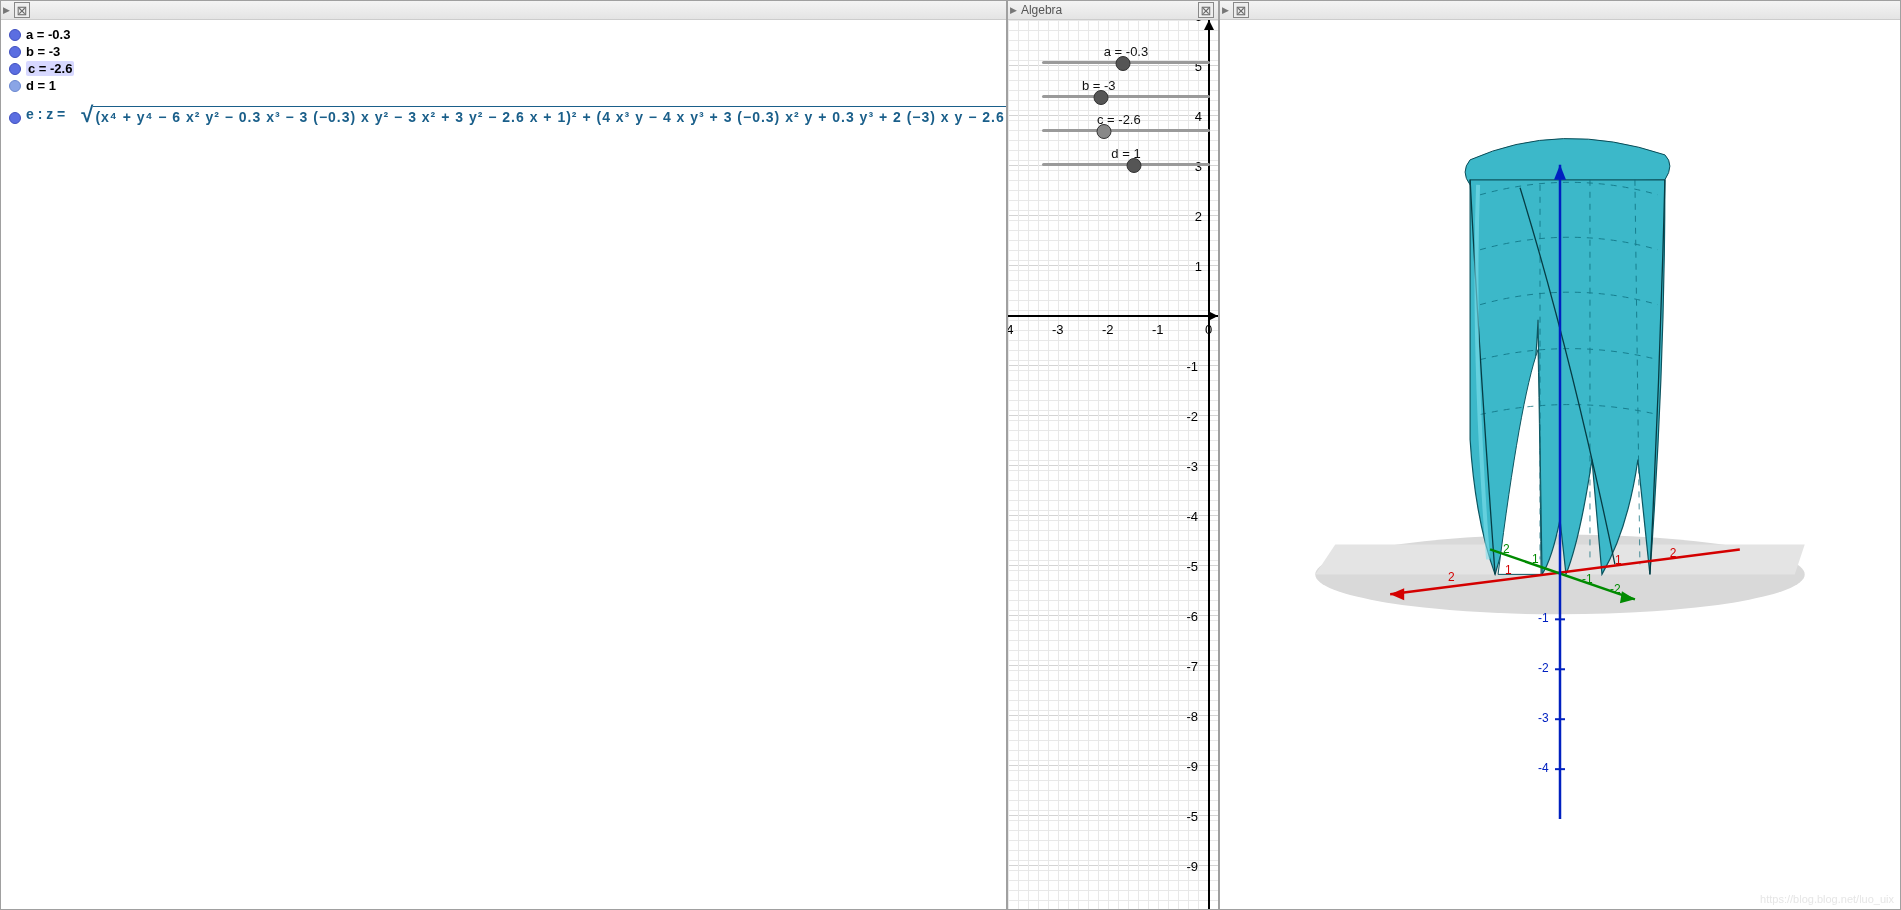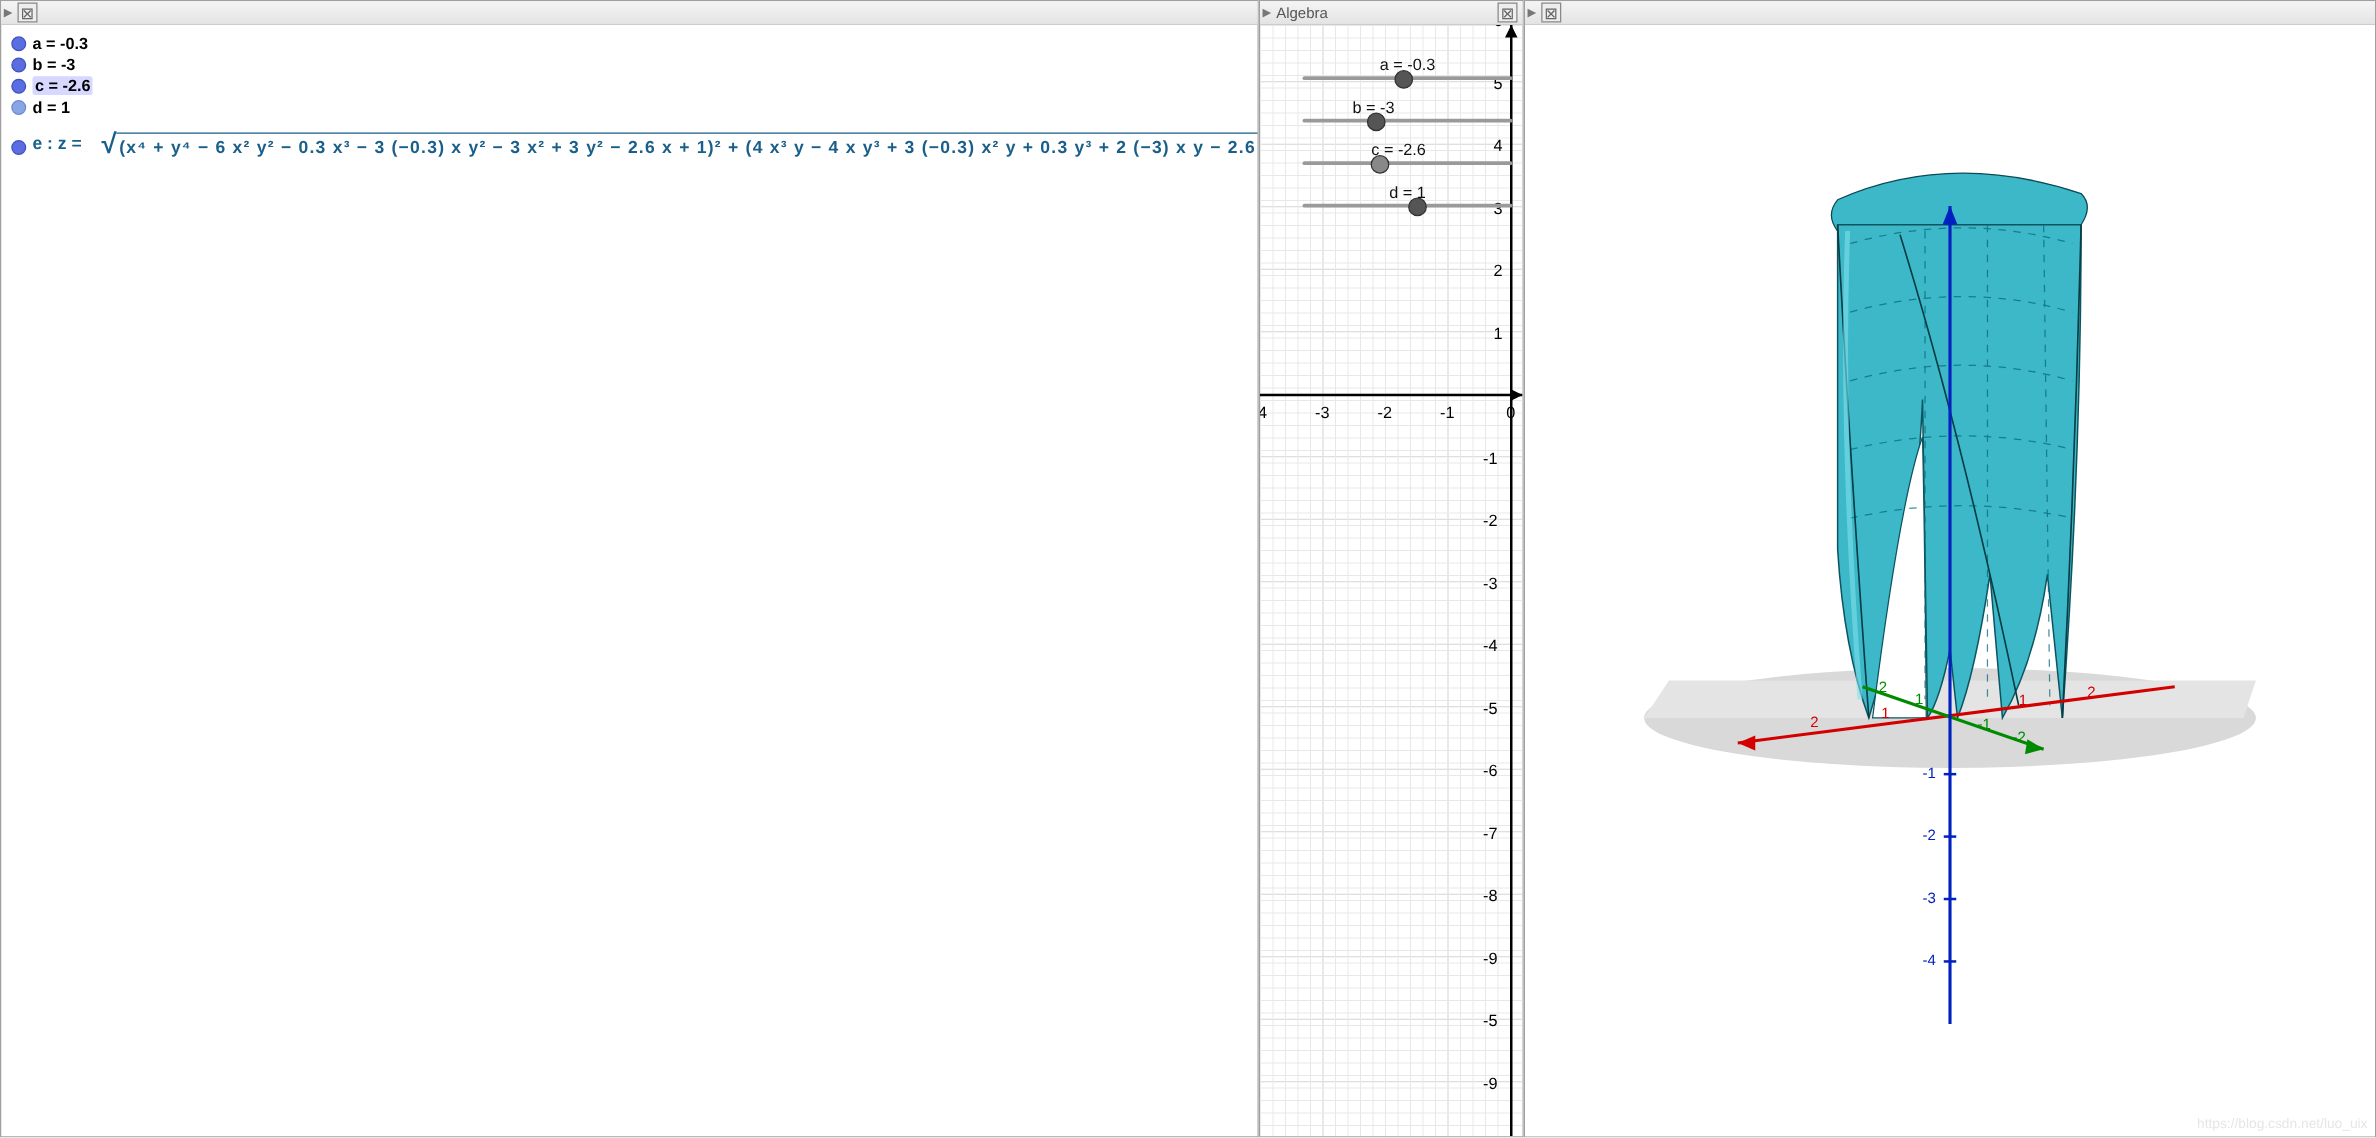--- a/index.html
+++ b/index.html
@@ -239,17 +239,17 @@
               <line x1="335" y1="750" x2="345" y2="750"></line>
           </g>
           <g fill="#0020c0" font-size="12">
             <text x="318" y="603">-1</text>
             <text x="318" y="653">-2</text>
             <text x="318" y="703">-3</text>
             <text x="318" y="753">-4</text>
           </g>
         </g>
       </svg>
-      <div class="watermark">https://blog.csdn.net/luo_uix</div>
+      <div class="watermark">https://blog.blog.net/luo_uix</div>
     </div>
   </div>
 
 </div>
 
 </body></html>

